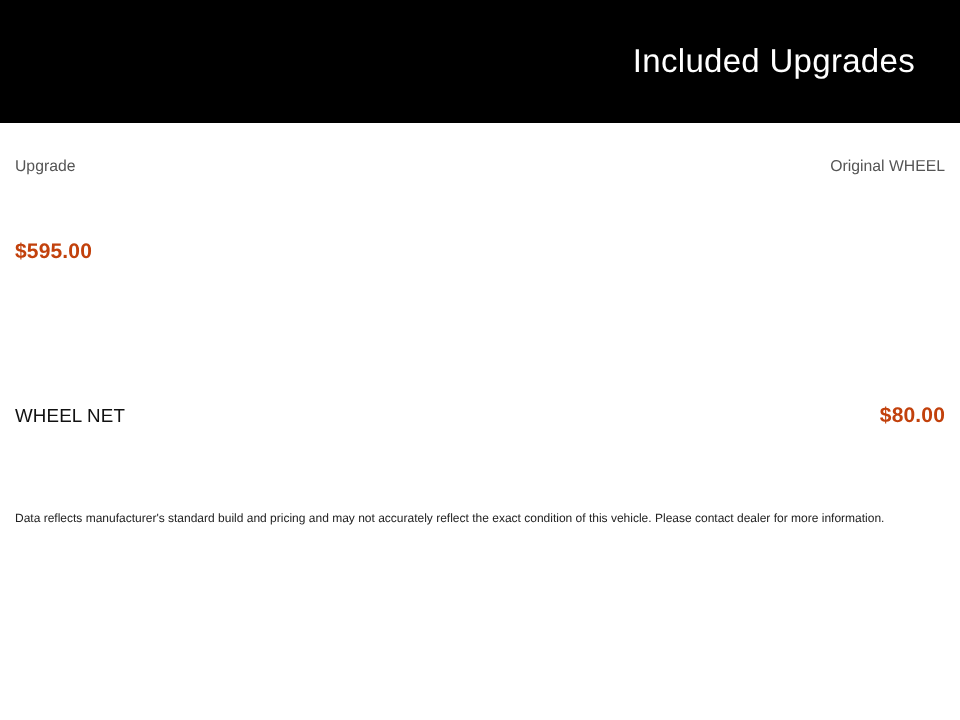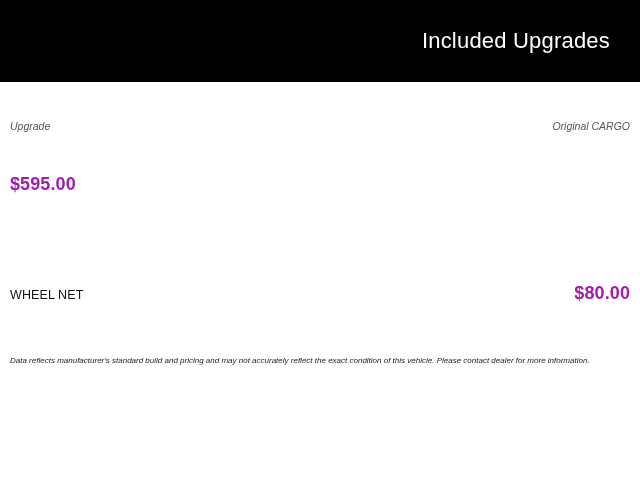--- a/index.html
+++ b/index.html
@@ -40,22 +40,21 @@
     line-height: 1;
   }
   .content {
     box-sizing: border-box;
     padding: 0 10px;
   }
   .col-head {
     display: flex;
     justify-content: space-between;
     align-items: flex-end;
-    padding-top: 38px;
-    font-style: italic;
+    padding-top: 23px;
   }
   .col-head-label {
     font-size: 10.5px;
     color: #555555;
     font-weight: 400;
   }
   .rows {
     margin-top: 0;
   }
   .row {
@@ -69,47 +68,46 @@
   .row:first-child {
     padding-top: 42px;
   }
   .row-name {
     font-size: 12.5px;
     color: #111111;
     font-weight: 400;
     letter-spacing: 0.1px;
   }
   .row-price {
-    font-size: 18px;
+    font-size: 14px;
     font-weight: bold;
-    color: #a21caf;
+    color: #c2410c;
     letter-spacing: 0.1px;
   }
   .footnote {
     margin-top: 8px;
     font-size: 8px;
-    font-style: italic;
     color: #222222;
     line-height: 1.3;
   }
 </style>
 </head>
 <body>
 
 <div class="page">
 
   <div class="header-bar">
     <div class="header-title">Included Upgrades</div>
   </div>
 
   <div class="content">
 
     <div class="col-head">
       <div class="col-head-label">Upgrade</div>
-      <div class="col-head-label">Original CARGO</div>
+      <div class="col-head-label">Original WHEEL</div>
     </div>
 
     <div class="rows">
 
       <div class="row">
         <div class="row-price">$595.00</div>
       </div>
 
 
       <div class="row">

